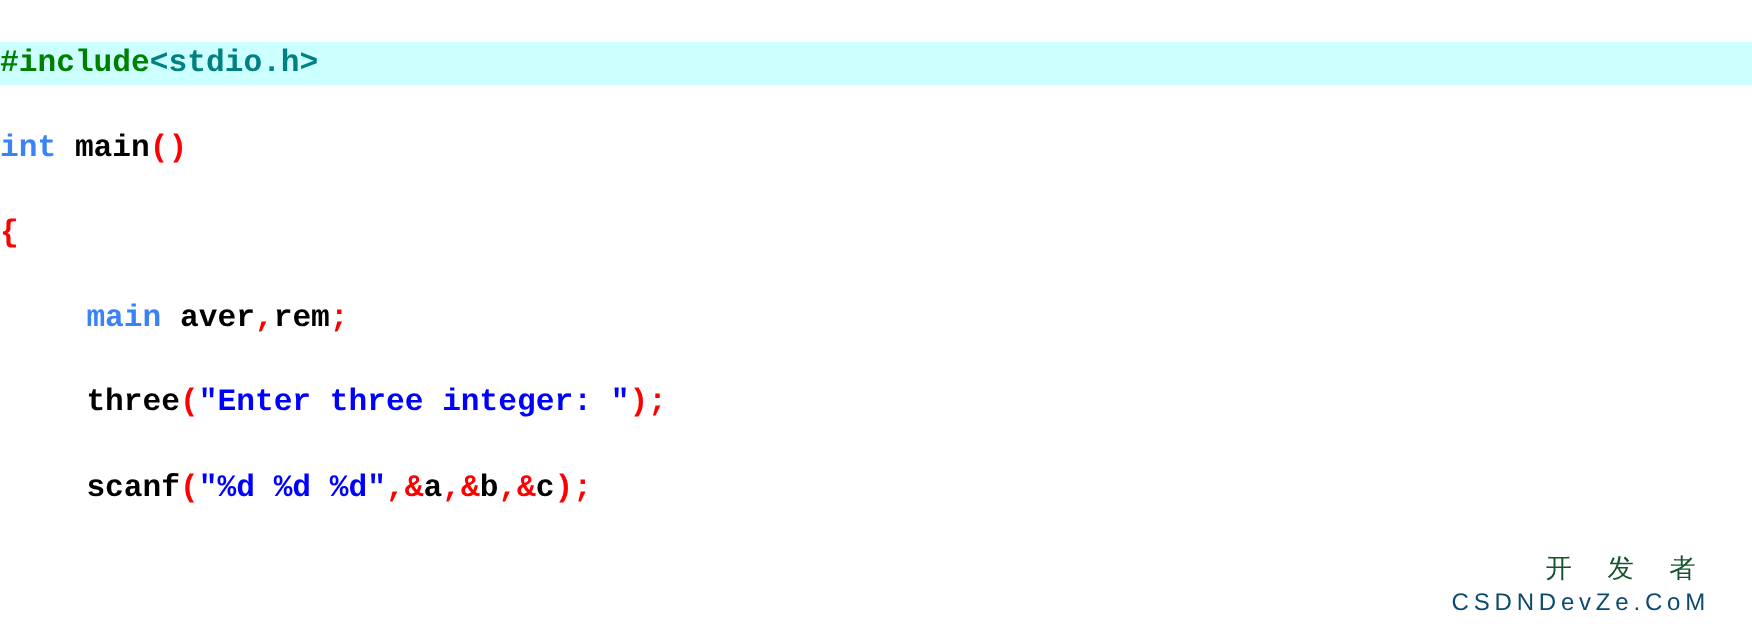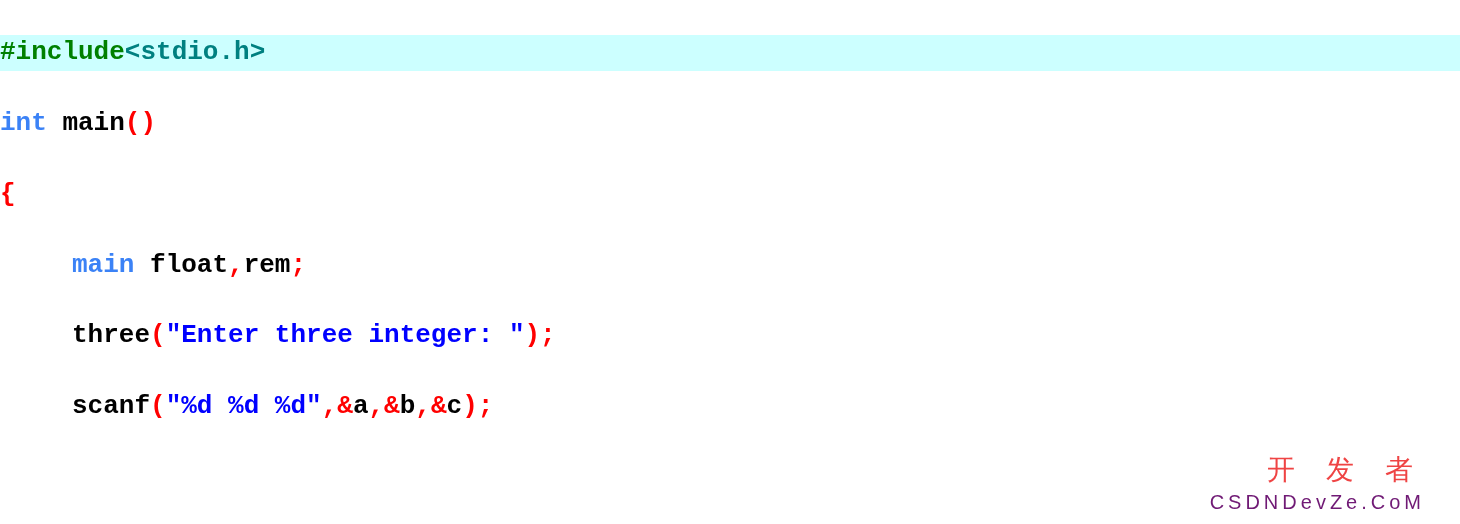--- a/index.html
+++ b/index.html
@@ -23,45 +23,45 @@
   .t-green { color: #008000; }
   .t-black { color: #000000; }
   .t-navy { color: #3b82f6; }
   .t-red { color: #ff0000; }
   .t-blue { color: #0000ff; }
   .t-teal { color: #008080; }
   .watermark1 {
     position: absolute;
     right: 35px;
     bottom: 35px;
-    color: #ef4444;
+    color: #14532d;
     font-family: "SimSun", serif;
-    font-size: 28px;
+    font-size: 22px;
     letter-spacing: 12px;
     font-weight: normal;
   }
   .watermark2 {
     position: absolute;
     right: 35px;
     bottom: 8px;
-    color: #701a75;
+    color: #0c4a6e;
     font-family: Arial, sans-serif;
     font-size: 20px;
     letter-spacing: 4px;
     font-weight: normal;
   }
 </style>
 </head>
 <body>
 
 <div class="code-block">
 <span class="line hl-bg"><span class="t-green">#include</span><span class="t-teal">&lt;stdio.h&gt;</span></span>
 <span class="line"><span class="t-navy">int</span><span class="t-black"> main</span><span class="t-red">(</span><span class="t-red">)</span></span>
 <span class="line"><span class="t-red">{</span></span>
-<span class="line"><span class="indent"></span><span class="t-navy">main</span><span class="t-black"> float</span><span class="t-red">,</span><span class="t-black">rem</span><span class="t-red">;</span></span>
+<span class="line"><span class="indent"></span><span class="t-navy">main</span><span class="t-black"> aver</span><span class="t-red">,</span><span class="t-black">rem</span><span class="t-red">;</span></span>
 <span class="line"><span class="indent"></span><span class="t-black">three</span><span class="t-red">(</span><span class="t-blue">"Enter three integer: "</span><span class="t-red">)</span><span class="t-red">;</span></span>
 <span class="line"><span class="indent"></span><span class="t-black">scanf</span><span class="t-red">(</span><span class="t-blue">"%d %d %d"</span><span class="t-red">,</span><span class="t-red">&amp;</span><span class="t-black">a</span><span class="t-red">,</span><span class="t-red">&amp;</span><span class="t-black">b</span><span class="t-red">,</span><span class="t-red">&amp;</span><span class="t-black">c</span><span class="t-red">)</span><span class="t-red">;</span></span>
 
 
 
 
 
 
 </div>
 

